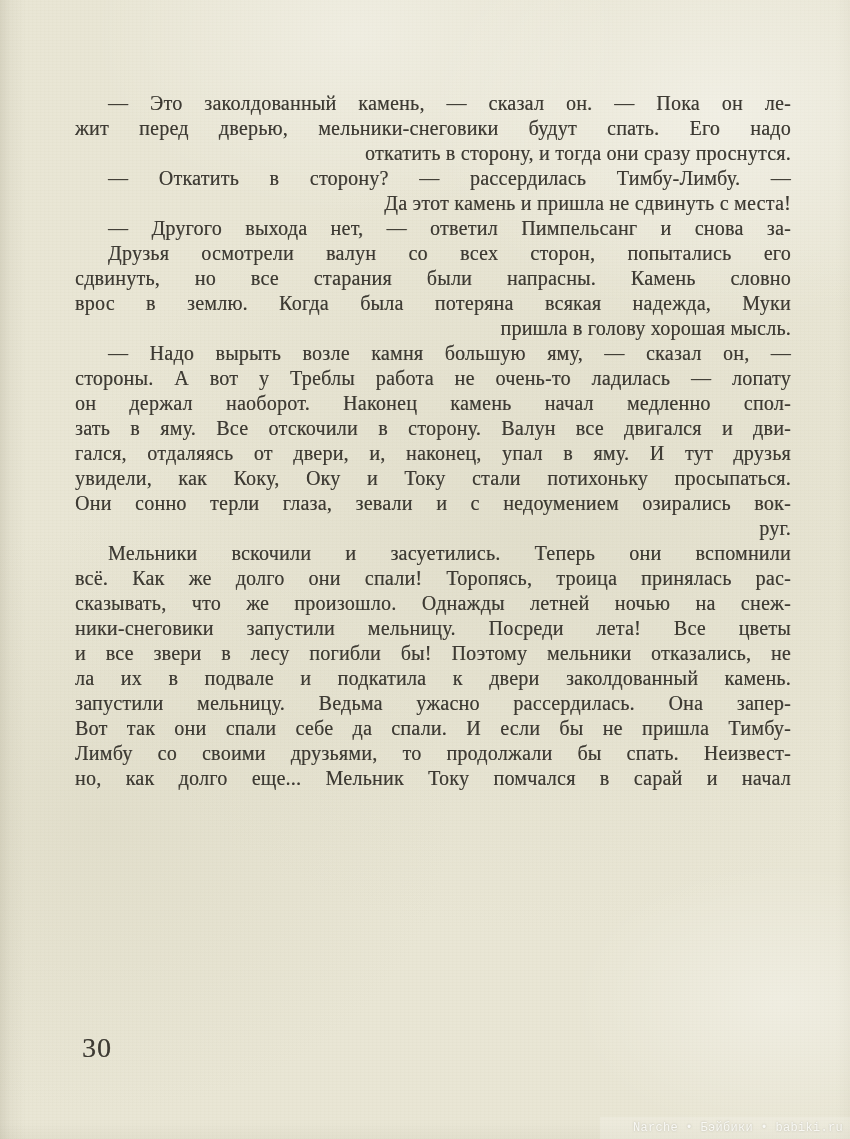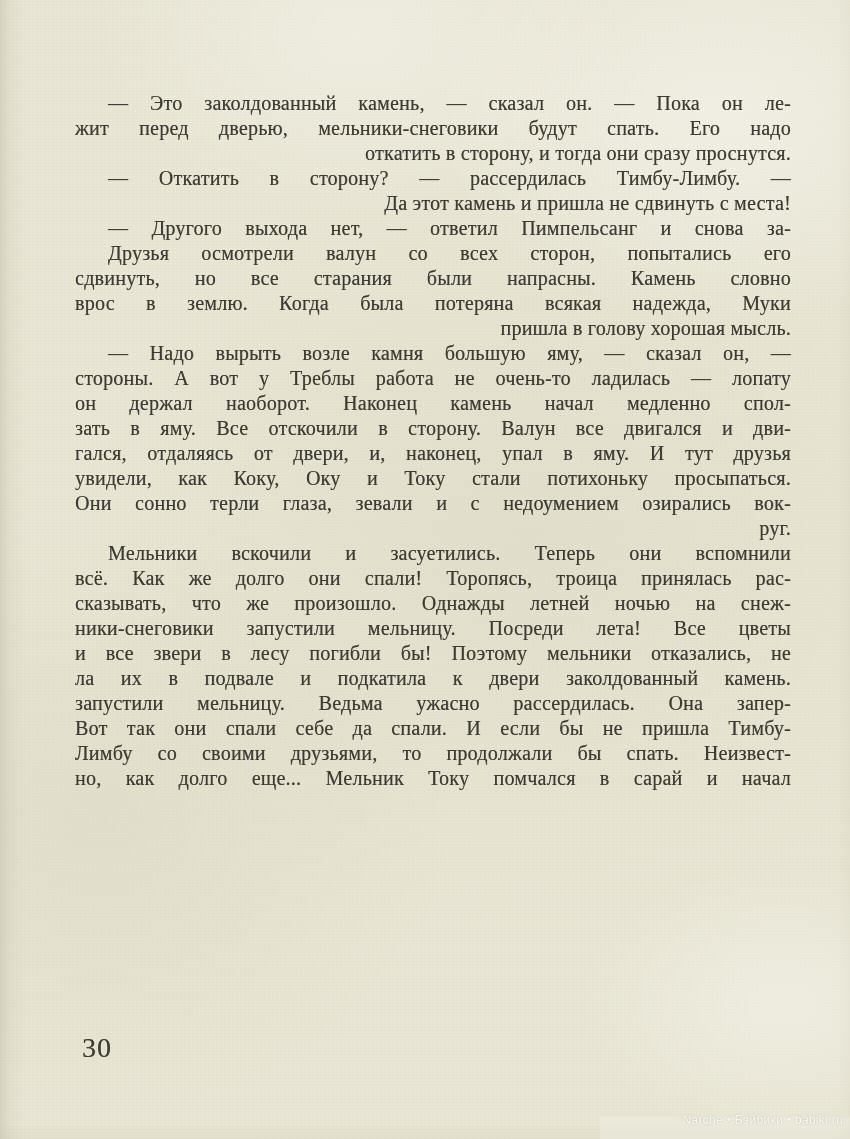--- a/index.html
+++ b/index.html
@@ -47,22 +47,22 @@
     margin-top: 12px;
   }
   .wm-strip {
     position: absolute;
     right: 0; bottom: 0;
     width: 250px; height: 22px;
     background: rgba(250,250,245,0.22);
   }
   .watermark {
     position: absolute;
-    right: 7px; bottom: 12px;
-    font-family: Liberation Sans, sans-serif;
+    right: 7px; bottom: 4px;
+    font-family: Liberation Mono, monospace;
     font-size: 12px;
     color: rgba(252,252,249,0.92);
     text-shadow: 0 0 2px rgba(150,148,135,0.6);
     letter-spacing: 0.3px;
     margin-left: 44px;
   }
 </style>
 </head>
 <body>
 

